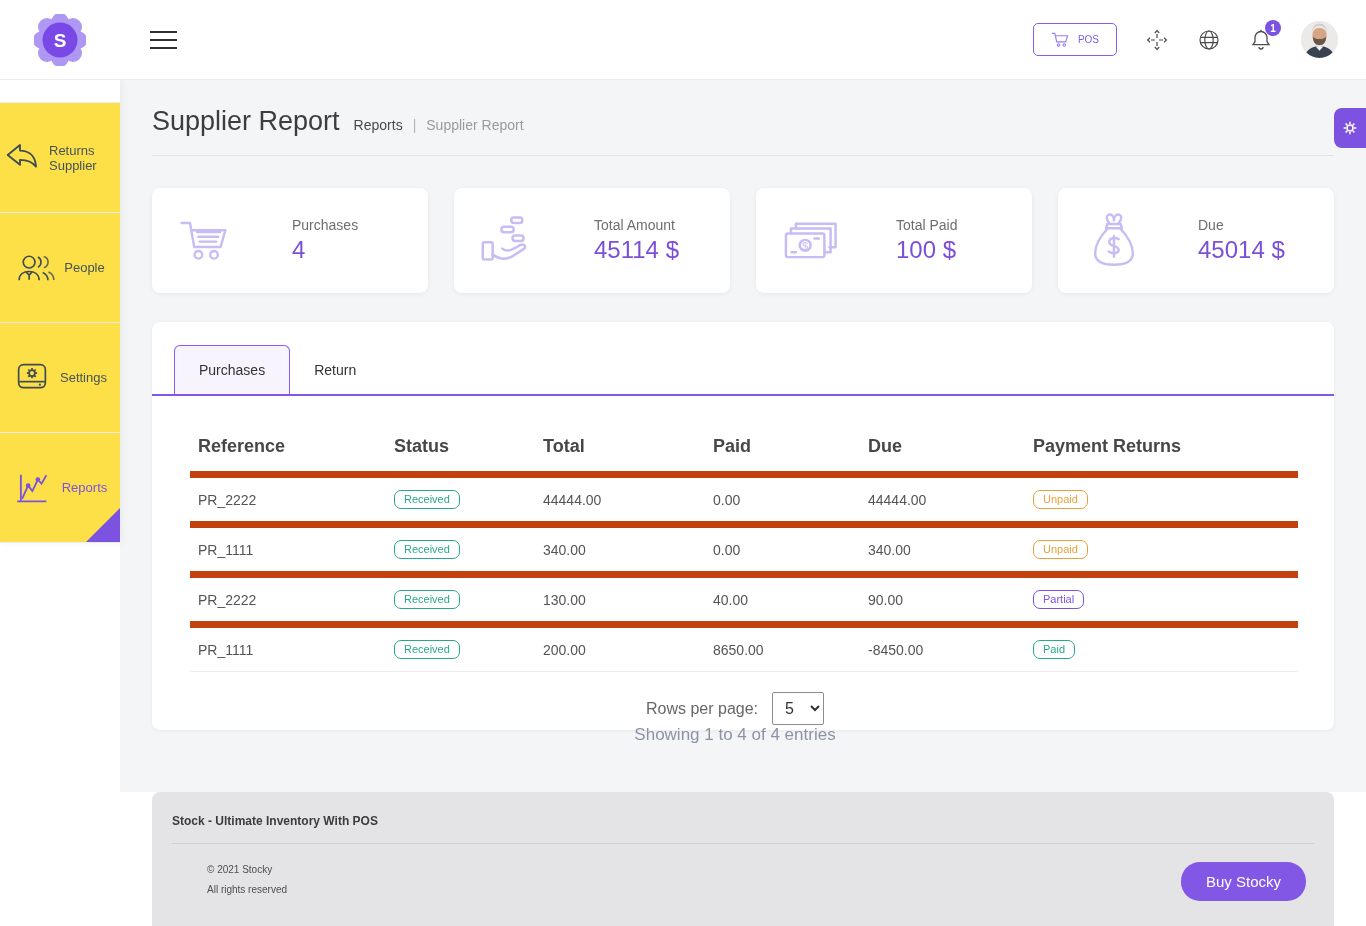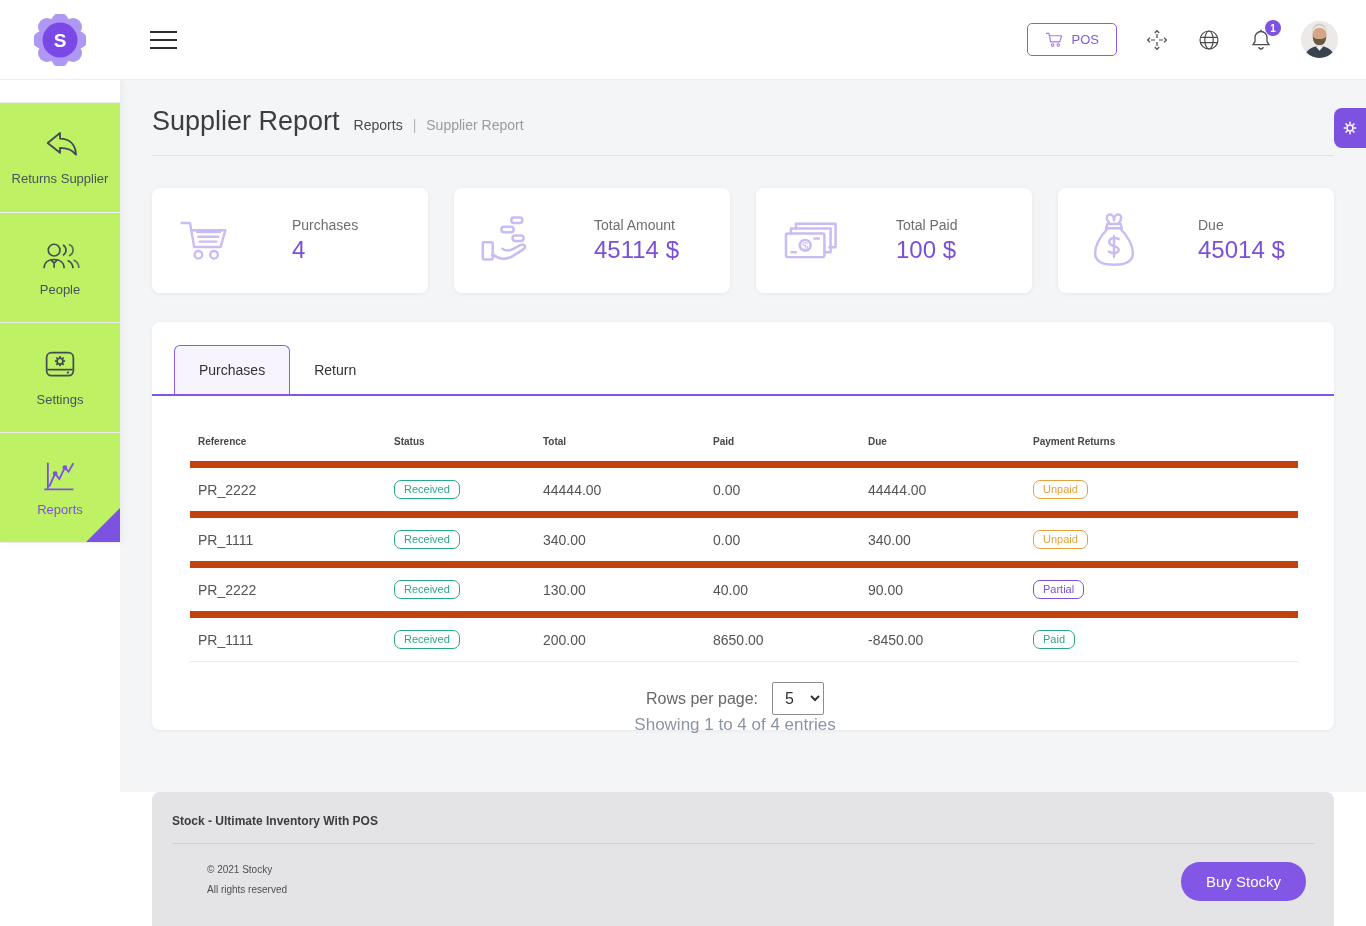--- a/index.html
+++ b/index.html
@@ -9,36 +9,36 @@
     background:#ffffff; position:relative; overflow:hidden; color:#444;
   }
   
   .header { position:absolute; left:0; top:0; width:1366px; height:80px; background:#fff;
             border-bottom:1px solid #ededf0; display:flex; align-items:center; z-index:5; }
   .logo-wrap { width:120px; display:flex; justify-content:center; }
   .hamburger { margin-left:30px; cursor:pointer; }
   .hamburger span { display:block; width:27px; height:2px; background:#2f2f2f; margin:6px 0; }
   .header-right { margin-left:auto; display:flex; align-items:center; gap:28px; padding-right:28px; }
   .pos-btn { display:flex; align-items:center; gap:8px; border:1px solid #8a5cf0; color:#7c5ce0;
-             background:#fff; border-radius:5px; padding:7px 17px; font-size:13px; cursor:pointer; }
+             background:#fff; border-radius:5px; padding:7px 17px; font-size:10px; cursor:pointer; }
   .icon-btn { background:none; border:none; cursor:pointer; position:relative; display:flex; }
   .bell-badge { position:absolute; top:-7px; right:-8px; min-width:16px; height:16px; border-radius:50%;
                 background:#7e52e0; color:#fff; font-size:10px; display:flex; align-items:center;
                 justify-content:center; font-weight:bold; padding:0 3px; }
   .avatar { width:37px; height:37px; border-radius:50%; overflow:hidden; border:none; padding:0;
             cursor:pointer; background:#e9e7e6; }
   
   .content-bg { position:absolute; left:120px; top:80px; width:1246px; height:712px; background:#f4f5f7; }
   
   .sidebar { position:absolute; left:0; top:80px; width:120px; background:#fff; z-index:4;
              box-shadow:2px 0 8px rgba(0,0,0,0.05); border-top:none; }
   .sidebar-spacer { height:23px; border-bottom:1px solid #ececee; }
   .side-item { position:relative; height:110px; border-bottom:1px solid #ececee; display:flex;
-               flex-direction:column; align-items:center; justify-content:center; gap:9px;
-               cursor:pointer; background:#bef264; }
+               flex-direction:row; align-items:center; justify-content:center; gap:9px;
+               cursor:pointer; background:#fde047; }
   .side-item .lbl { font-size:13px; color:#45535e; }
   .side-item.active .lbl { color:#7c52e0; }
   .corner-triangle { position:absolute; right:0; bottom:0; width:0; height:0;
                      border-bottom:34px solid #7c52e0; border-left:34px solid transparent; }
   
   .page-head { position:absolute; left:152px; top:106px; display:flex; align-items:baseline; gap:14px; }
   .page-title { font-size:27px; font-weight:500; color:#3d3d3d; }
   .breadcrumb { font-size:14px; color:#4a4a4a; display:flex; gap:10px; align-items:baseline; }
   .breadcrumb .sep { color:#b5b5b5; }
   .breadcrumb .leaf { color:#9b9b9b; }
@@ -56,21 +56,21 @@
   .card .c-label { font-size:14px; color:#6e6e6e; margin-bottom:3px; }
   .card .c-value { font-size:24px; color:#7b4fd8; font-weight:500; }
   
   .panel { position:absolute; left:152px; top:322px; width:1182px; height:408px; background:#fff;
            border-radius:8px; box-shadow:0 1px 4px rgba(0,0,0,0.05); }
   .tabs { display:flex; align-items:flex-end; padding:23px 22px 0 22px; border-bottom:2px solid #8257e6; }
   .tab { font-size:14px; color:#333; padding:16px 24px; cursor:pointer; background:none; border:none;
          font-family:inherit; }
   .tab.active { background:#f8f4fe; border:1px solid #8a5cf0; border-bottom:none; border-radius:6px 6px 0 0; }
   table.data { width:1108px; margin:30px 0 0 38px; border-collapse:collapse; table-layout:fixed; }
-  table.data th { text-align:left; font-size:10px; color:#474747; font-weight:bold; padding:10px 8px 14px 8px; }
+  table.data th { text-align:left; font-size:18px; color:#474747; font-weight:bold; padding:10px 8px 14px 8px; }
   table.data td { font-size:14px; color:#545454; padding:12px 8px; border-top:7px solid #c2410c; }
   table.data tr:last-child td { border-bottom:1px solid #ededf0; }
   .badge { display:inline-block; font-size:11px; padding:2px 9px 3px 9px; border:1px solid; border-radius:7px; }
   .pager { display:flex; align-items:center; margin:20px 70px 0 54px; justify-content:space-between;flex-direction:column; }
   .rows-per-page { display:flex; align-items:center; gap:14px; font-size:16px; color:#676767; }
   .rows-per-page select { width:52px; height:33px; font-size:16px; color:#333; border:1px solid #8d8d8d;
                           border-radius:2px; padding-left:8px; background:#fff; font-family:inherit; }
   .showing { font-size:17px; color:#8b94a5; }
   
   .footer { position:absolute; left:152px; top:792px; width:1182px; height:140px; background:#e4e4e7;

